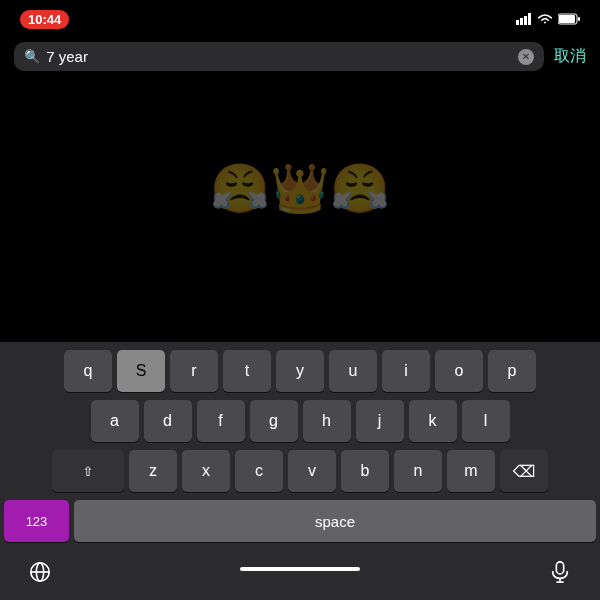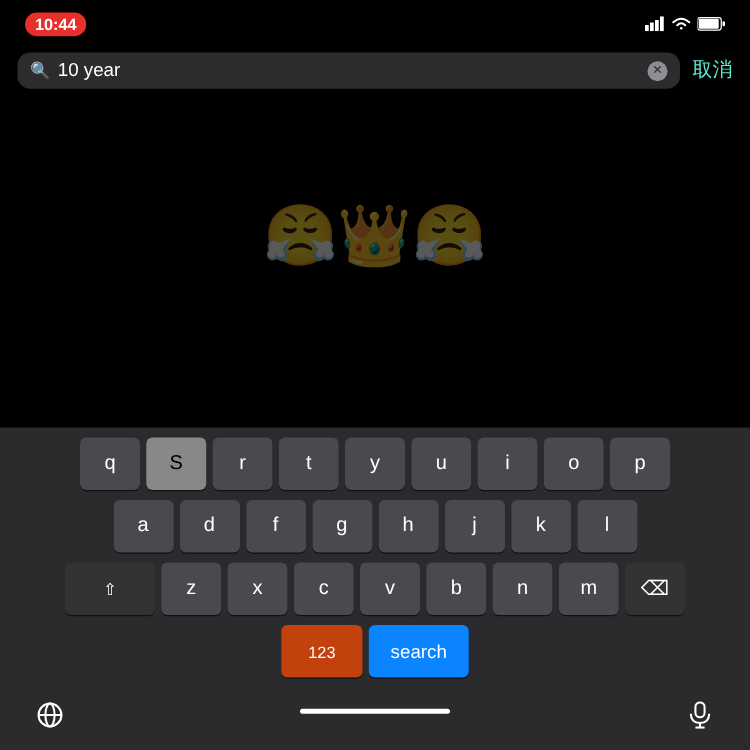--- a/index.html
+++ b/index.html
@@ -185,21 +185,21 @@
       flex: 1.5;
       max-width: 80px;
       font-size: 15px;
       font-weight: 500;
     }
 
     .key.num-key {
       flex: 1.3;
       max-width: 65px;
       font-size: 13px;
-      background: #c2410c;
+      background: #a21caf;
     }
 
     .key.delete-key {
       background: #333336;
       max-width: 48px;
     }
 
     .keyboard-bottom-row {
       display: flex;
       justify-content: space-between;
@@ -251,21 +251,21 @@
       <rect x="0" y="1" width="19" height="10" rx="2" stroke="white" stroke-width="1" fill="none"></rect>
       <rect x="1" y="2" width="16" height="8" rx="1" fill="white"></rect>
       <rect x="20" y="4" width="2" height="4" rx="1" fill="white"></rect>
     </svg>
   </div>
 </div>
 
 <div class="search-bar-row">
   <div class="search-input-container">
     <span class="search-icon-sm">🔍</span>
-    <span class="search-input-text">10 year</span>
+    <span class="search-input-text">7 year</span>
     <div class="clear-button">
       <span class="clear-x">✕</span>
     </div>
   </div>
   <span class="cancel-button">取消</span>
 </div>
 
 <div class="content-area" style="height: 222px; position: relative;">
 
   <div class="watermark">
@@ -305,21 +305,21 @@
     <div class="key">c</div>
     <div class="key">v</div>
     <div class="key">b</div>
     <div class="key">n</div>
     <div class="key">m</div>
     <div class="key dark delete-key">⌫</div>
   </div>
 
   <div class="keyboard-row">
     <div class="key num-key">123</div>
-    <div class="key search-key">search</div>
+    <div class="key space-key">space</div>
   </div>
 
   <div class="keyboard-bottom-row">
     <div class="globe-key">
       <svg width="22" height="22" viewBox="0 0 24 24" fill="none" stroke="white" stroke-width="1.8">
         <circle cx="12" cy="12" r="10"></circle>
         <ellipse cx="12" cy="12" rx="4" ry="10"></ellipse>
         <line x1="2" y1="12" x2="22" y2="12"></line>
       </svg>
     </div>

